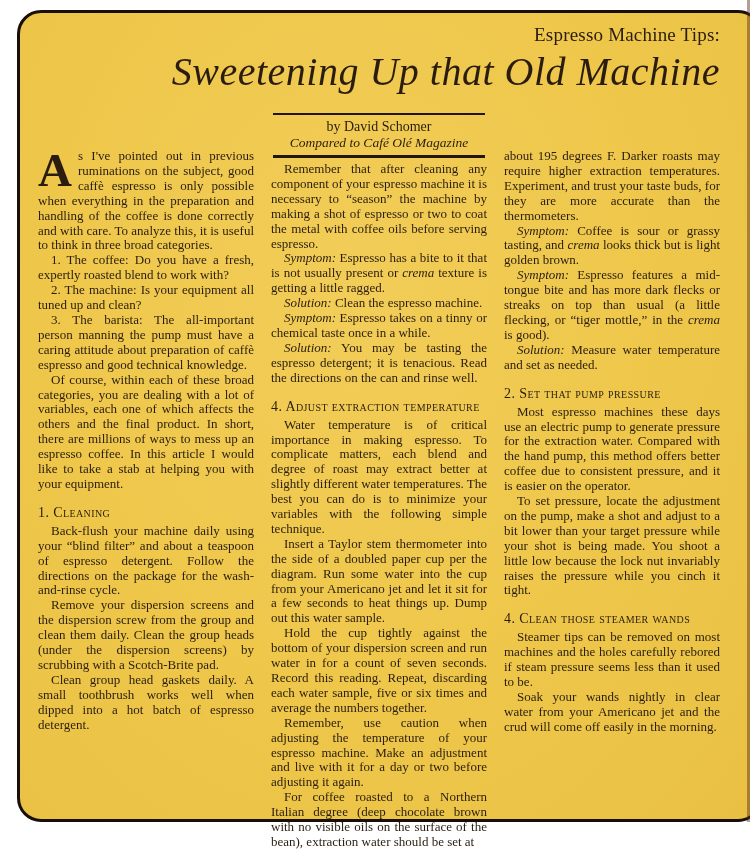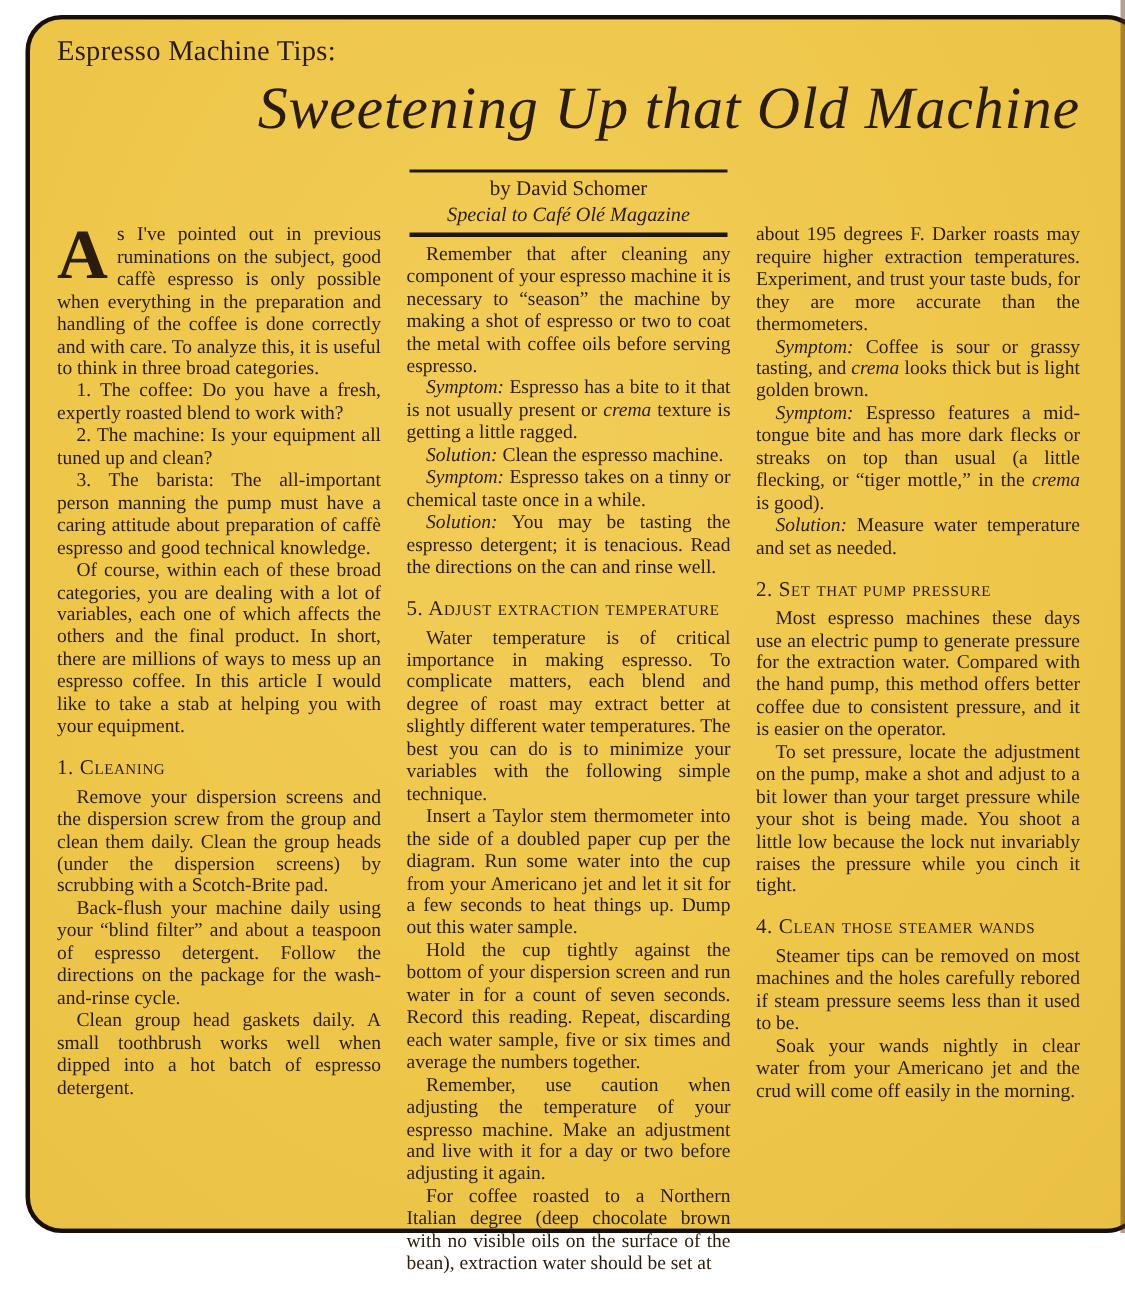--- a/index.html
+++ b/index.html
@@ -13,21 +13,21 @@
     position:absolute;left:17px;top:10px;width:745px;height:812px;
     box-sizing:border-box;
     background:radial-gradient(ellipse at 45% 35%, #f2cd58 0%, #eec74a 55%, #e9c044 100%);
     border:3px solid #181008;
     border-radius:24px;
   }
   .content{
     position:absolute;left:18px;top:10px;width:682px;
   }
   .kicker{
-    text-align:left;font-size:19px;line-height:24px;margin:0;
+    text-align:right;font-size:19px;line-height:24px;margin:0;
     letter-spacing:0.2px;font-weight:normal;
   }
   .title{
     text-align:right;font-style:italic;font-weight:normal;
     font-size:40px;line-height:46px;margin:2px 0 0 0;
     letter-spacing:0.5px;
   }
   .cols{
     display:flex;justify-content:space-between;margin-top:6px;
   }
@@ -79,36 +79,36 @@
     <h2 class="kicker">Espresso Machine Tips:</h2>
     <h1 class="title">Sweetening Up that Old Machine</h1>
     <div class="cols">
       <div class="col col-pad">
           <p class="para noindent"><span class="dropcap">A</span>s I've pointed out in previous ruminations on the subject, good caffè espresso is only possible when everything in the preparation and handling of the coffee is done correctly and with care. To analyze this, it is useful to think in three broad categories.</p>
           <p class="para">1. The coffee: Do you have a fresh, expertly roasted blend to work with?</p>
           <p class="para">2. The machine: Is your equipment all tuned up and clean?</p>
           <p class="para">3. The barista: The all-important person manning the pump must have a caring attitude about preparation of caffè espresso and good technical knowledge.</p>
           <p class="para">Of course, within each of these broad categories, you are dealing with a lot of variables, each one of which affects the others and the final product. In short, there are millions of ways to mess up an espresso coffee. In this article I would like to take a stab at helping you with your equipment.</p>
           <h3 class="sec">1. Cleaning</h3>
+          <p class="para">Back-flush your machine daily using your “blind filter” and about a teaspoon of espresso detergent. Follow the directions on the package for the wash-and-rinse cycle.</p>
           <p class="para">Remove your dispersion screens and the dispersion screw from the group and clean them daily. Clean the group heads (under the dispersion screens) by scrubbing with a Scotch-Brite pad.</p>
-          <p class="para">Back-flush your machine daily using your “blind filter” and about a teaspoon of espresso detergent. Follow the directions on the package for the wash-and-rinse cycle.</p>
           <p class="para">Clean group head gaskets daily. A small toothbrush works well when dipped into a hot batch of espresso detergent.</p>
         </div>
       <div class="col">
         <div class="byline">
           <div class="byline-name">by David Schomer</div>
-          <div class="byline-sub">Special to Café Olé Magazine</div>
+          <div class="byline-sub">Compared to Café Olé Magazine</div>
         </div>
         <div>
             <p class="para">Remember that after cleaning any component of your espresso machine it is necessary to “season” the machine by making a shot of espresso or two to coat the metal with coffee oils before serving espresso.</p>
             <p class="para"><i>Symptom:</i> Espresso has a bite to it that is not usually present or <i>crema</i> texture is getting a little ragged.</p>
             <p class="para"><i>Solution:</i> Clean the espresso machine.</p>
             <p class="para"><i>Symptom:</i> Espresso takes on a tinny or chemical taste once in a while.</p>
             <p class="para"><i>Solution:</i> You may be tasting the espresso detergent; it is tenacious. Read the directions on the can and rinse well.</p>
-            <h3 class="sec">5. Adjust extraction temperature</h3>
+            <h3 class="sec">4. Adjust extraction temperature</h3>
             <p class="para">Water temperature is of critical importance in making espresso. To complicate matters, each blend and degree of roast may extract better at slightly different water temperatures. The best you can do is to minimize your variables with the following simple technique.</p>
             <p class="para">Insert a Taylor stem thermometer into the side of a doubled paper cup per the diagram. Run some water into the cup from your Americano jet and let it sit for a few seconds to heat things up. Dump out this water sample.</p>
             <p class="para">Hold the cup tightly against the bottom of your dispersion screen and run water in for a count of seven seconds. Record this reading. Repeat, discarding each water sample, five or six times and average the numbers together.</p>
             <p class="para">Remember, use caution when adjusting the temperature of your espresso machine. Make an adjustment and live with it for a day or two before adjusting it again.</p>
             <p class="para">For coffee roasted to a Northern Italian degree (deep chocolate brown with no visible oils on the surface of the bean), extraction water should be set at</p>
           </div>
       </div>
       <div class="col col-pad">
           <p class="para noindent">about 195 degrees F. Darker roasts may require higher extraction temperatures. Experiment, and trust your taste buds, for they are more accurate than the thermometers.</p>
           <p class="para"><i>Symptom:</i> Coffee is sour or grassy tasting, and <i>crema</i> looks thick but is light golden brown.</p>

